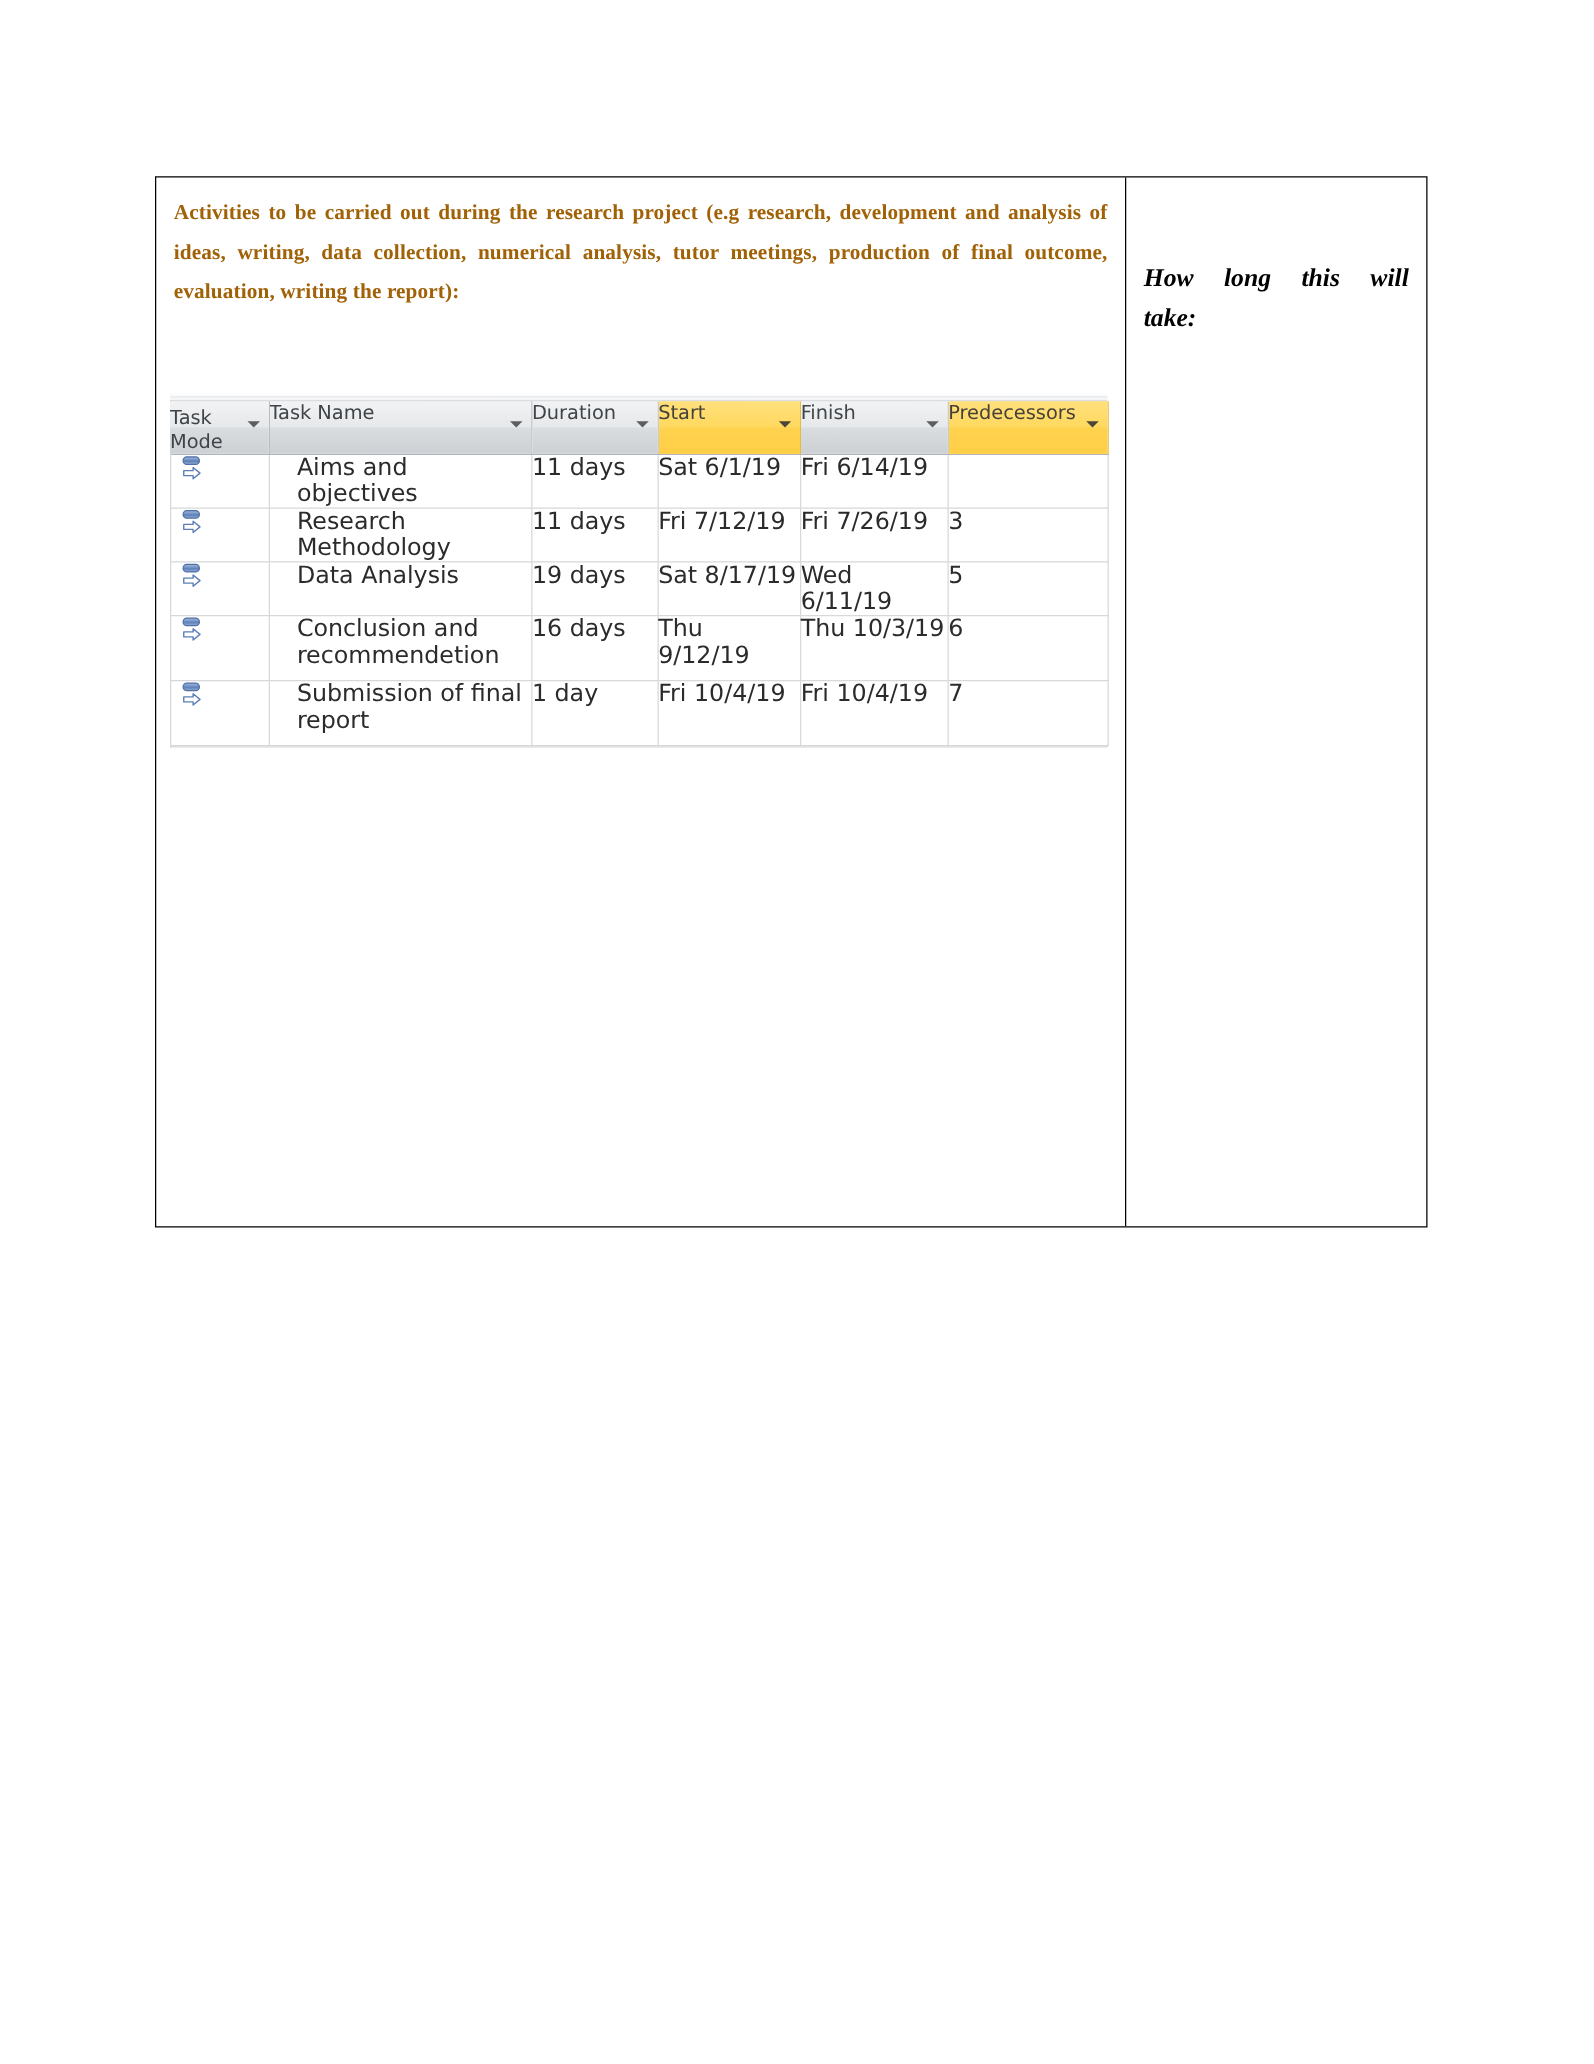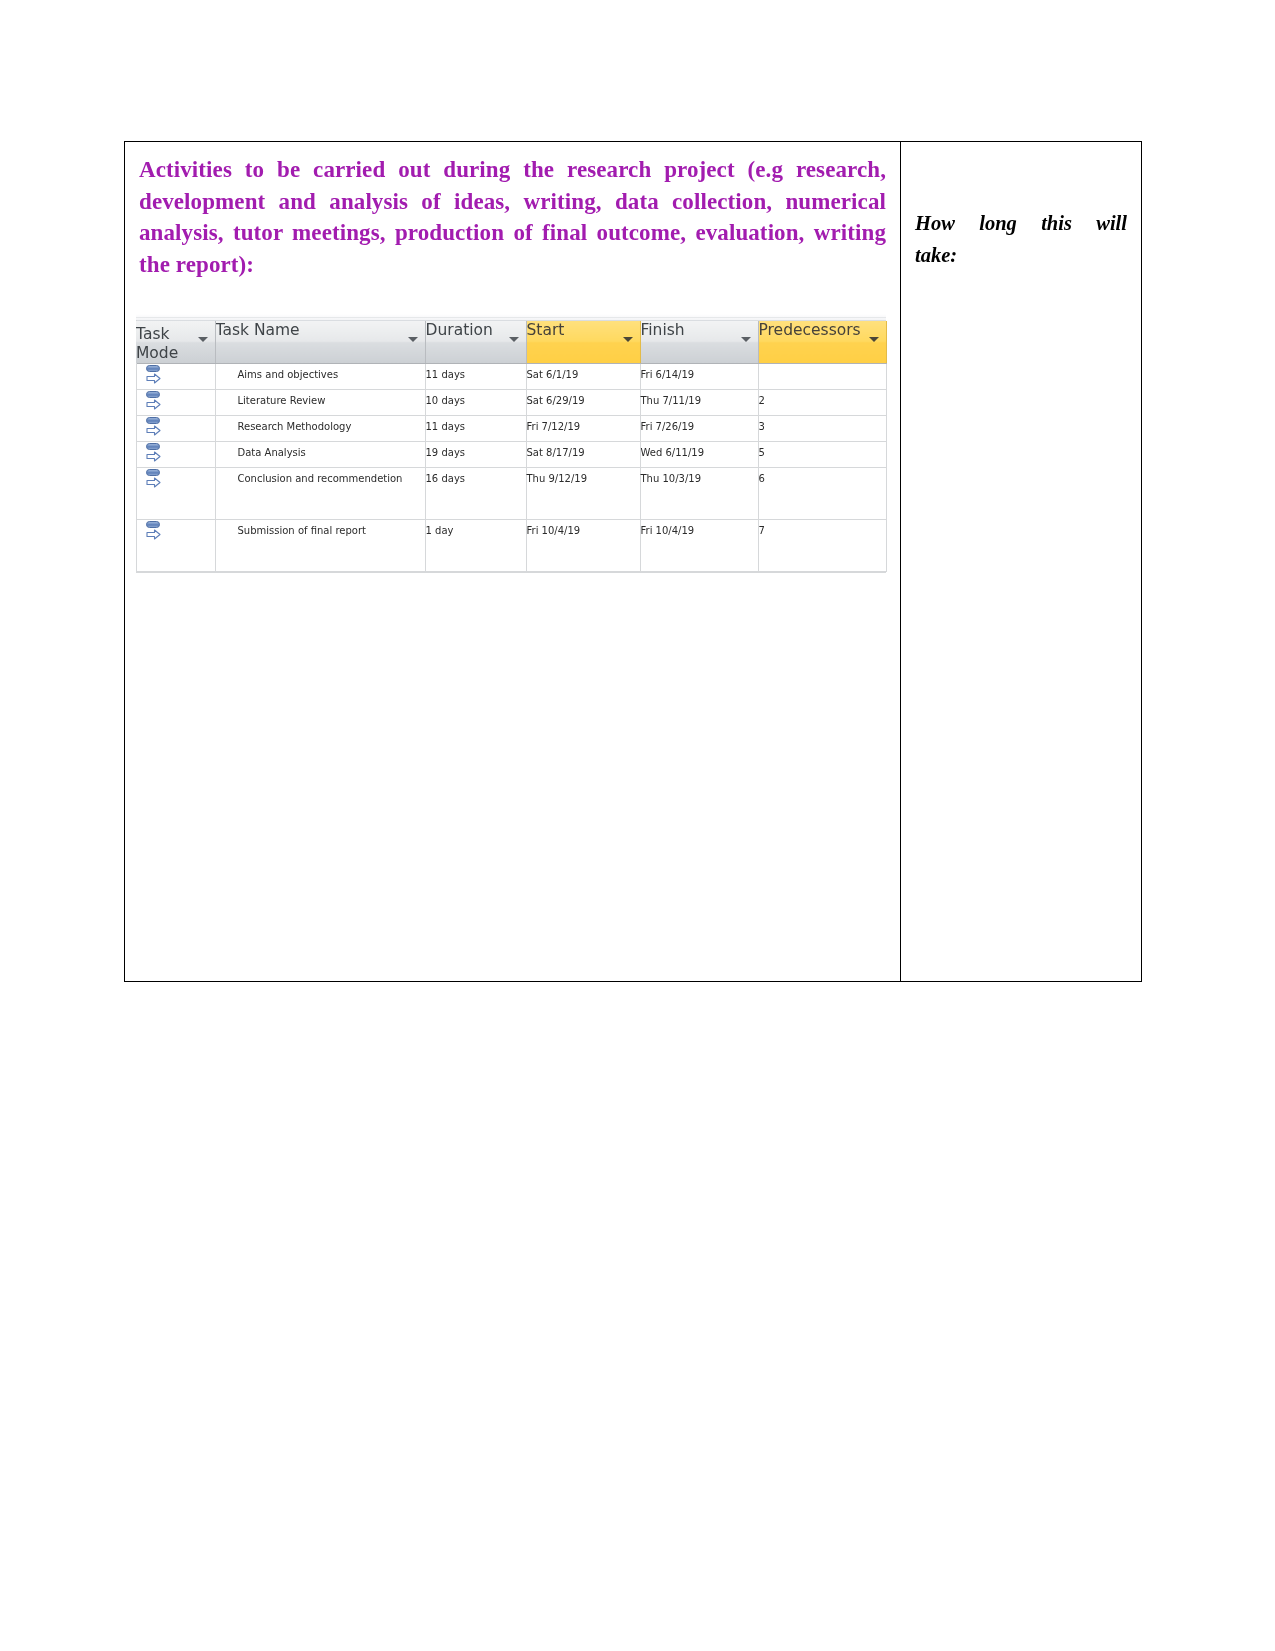--- a/index.html
+++ b/index.html
@@ -36,23 +36,23 @@
   .doc-cell-right {
     flex: 1;
     box-sizing: border-box;
     padding: 12px 14px 0 14px;
     position: relative;
   }
 
   .prompt-text {
     font-family: "Liberation Serif", serif;
     font-weight: bold;
-    font-size: 23px;
+    font-size: 17px;
     line-height: 31.5px;
-    color: #a21caf;
+    color: #a16207;
     text-align: justify;
     text-align-last: left;
     margin: 0;
     padding: 0 2px;
     letter-spacing: 0.1px;
   }
   .right-label {
     font-family: "Liberation Serif", serif;
     font-weight: bold;
     font-size: 20.5px;
@@ -139,21 +139,21 @@
     border-top: 5.5px solid #5a5f64;
   }
   .hdr.yellow .arrow { border-top-color: #4b4637; }
   .hdr.twoline { padding-top: 4px; }
 
   
   .cell {
     box-sizing: border-box;
     border-right: 1px solid #d6d8da;
     border-bottom: 1px solid #d6d8da;
-    font-size: 10px;
+    font-size: 19px;
     color: #2b2b2b;
     line-height: 21px;
     padding: 3px 0 3px 7px;
     background: #ffffff;
     white-space: normal;
   }
   .cell.mode {
     border-right: 1px solid #d6d8da;
     padding-left: 9px;
   }
@@ -260,35 +260,20 @@
               </span>
             </td>
             <td class="cell name">Aims and objectives</td>
             <td class="cell">11 days</td>
             <td class="cell">Sat 6/1/19</td>
             <td class="cell">Fri 6/14/19</td>
             <td class="cell pred"></td>
           </tr>
 
 
-          <tr class="r-h26">
-            <td class="cell mode">
-              <span class="tm-icon">
-                <span class="tm-bar"></span>
-                <svg class="tm-arrow" viewBox="0 0 15 11" xmlns="http://www.w3.org/2000/svg">
-                  <path d="M1 3.5 H8.5 V1 L14 5.5 L8.5 10 V7.5 H1 Z" fill="#ffffff" stroke="#5d7eb8" stroke-width="1.1" stroke-linejoin="round"></path>
-                </svg>
-              </span>
-            </td>
-            <td class="cell name">Literature Review</td>
-            <td class="cell">10 days</td>
-            <td class="cell">Sat 6/29/19</td>
-            <td class="cell">Thu 7/11/19</td>
-            <td class="cell pred">2</td>
-          </tr>
 
           <tr class="r-h26">
             <td class="cell mode">
               <span class="tm-icon">
                 <span class="tm-bar"></span>
                 <svg class="tm-arrow" viewBox="0 0 15 11" xmlns="http://www.w3.org/2000/svg">
                   <path d="M1 3.5 H8.5 V1 L14 5.5 L8.5 10 V7.5 H1 Z" fill="#ffffff" stroke="#5d7eb8" stroke-width="1.1" stroke-linejoin="round"></path>
                 </svg>
               </span>
             </td>

